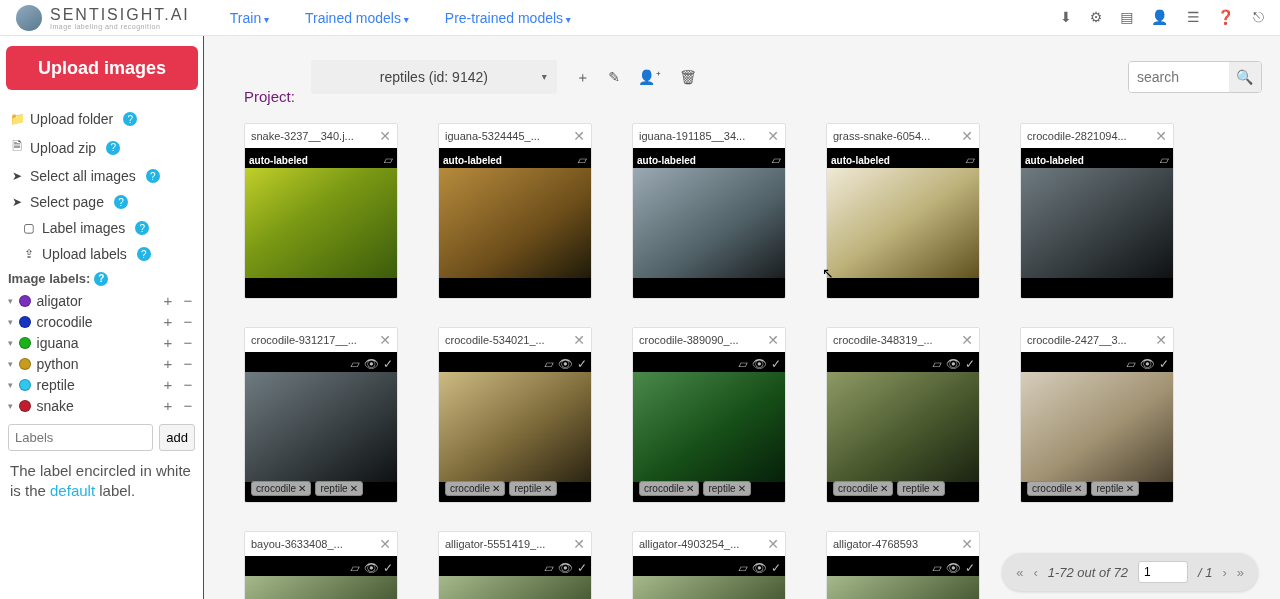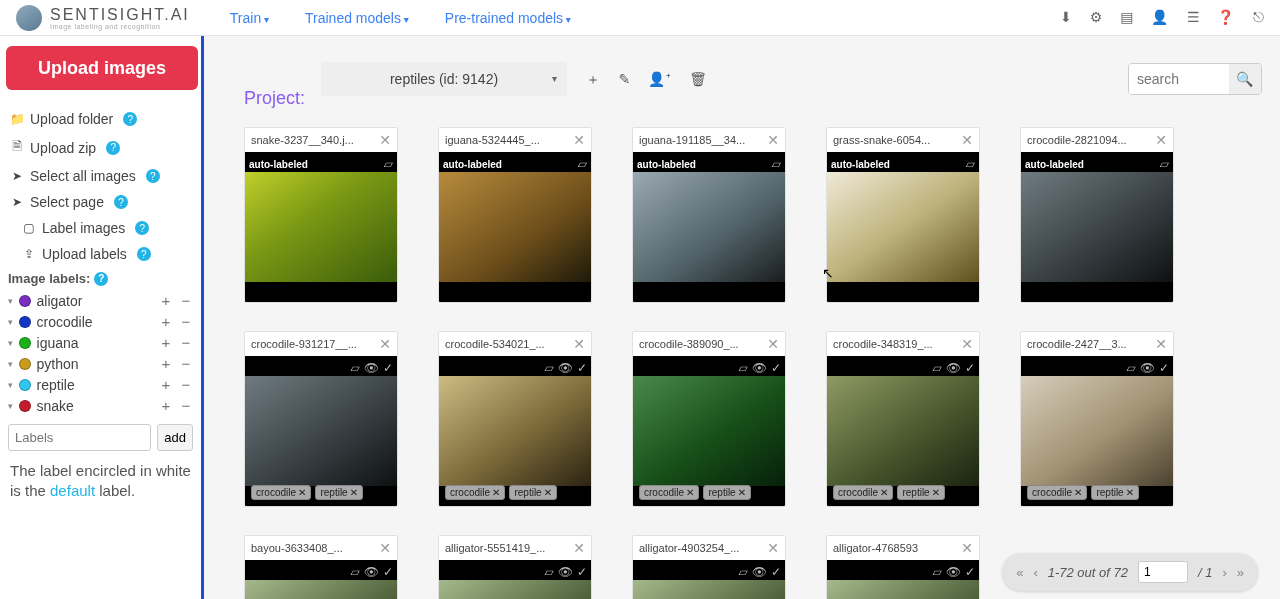--- a/index.html
+++ b/index.html
@@ -14,21 +14,21 @@
 .nav-menu { display: flex; gap: 36px; font-size: 14px; color: #3b82f6; }
 .nav-menu .nav-item { cursor: pointer; }
 .caret::after { content: " ▾"; font-size: 10px; }
 .topnav .spacer { flex: 1; }
 .top-icons { display: flex; gap: 18px; color: #666; font-size: 14px; }
 .top-icons span { cursor: pointer; }
 
 .main { display: flex; height: calc(100% - 36px); }
 
 
-.sidebar { width: 204px; background: #fff; border-right: 3px solid #1d4ed8; padding: 10px 6px 6px 6px; overflow: hidden; }
+.sidebar { width: 204px; background: #fff; border-right: 1px solid #1d4ed8; padding: 10px 6px 6px 6px; overflow: hidden; }
 .upload-btn { background: #e6364d; color: #fff; width: 192px; height: 44px; border: none; border-radius: 6px; font-size: 18px; font-weight: 600; cursor: pointer; display: block; margin: 0 auto 16px auto; }
 .side-link { font-size: 14px; color: #444; padding: 5px 4px; display: flex; align-items: center; gap: 6px; cursor: pointer; }
 .side-link .glyph { width: 14px; text-align: center; font-size: 12px; }
 .help-dot { background: #22b4e6; color: #fff; font-size: 10px; width: 14px; height: 14px; border-radius: 50%; display: inline-flex; align-items: center; justify-content: center; margin-left: 4px; }
 .section-hdr { display: flex; align-items: center; justify-content: space-between; font-size: 17px; color: #555; padding: 10px 6px 6px 2px; }
 .section-hdr .toggler { font-size: 11px; color: #888; cursor: pointer; }
 .labels-title { font-size: 13px; font-weight: 600; color: #555; padding: 4px 2px; display: flex; align-items: center; }
 .label-row { display: flex; align-items: center; gap: 6px; padding: 2px 2px; font-size: 14px; }
 .label-row .tri { font-size: 9px; color: #888; cursor: pointer; }
 .label-row .swatch { width: 12px; height: 12px; border-radius: 50%; border: 1px solid rgba(0,0,0,.25); }
@@ -36,21 +36,21 @@
 .label-row .pm { color: #777; font-size: 15px; cursor: pointer; width: 14px; text-align: center; }
 .label-input-row { display: flex; gap: 6px; margin: 8px 2px; }
 .label-input-row input { flex: 1; min-width: 0; border: 1px solid #ccc; border-radius: 3px; padding: 5px 6px; font-size: 13px; }
 .label-input-row .add-btn { border: 1px solid #ccc; background: #f4f4f4; border-radius: 3px; padding: 5px 6px; font-size: 13px; cursor: pointer; }
 .hint { font-size: 15px; color: #555; padding: 2px 4px; line-height: 1.3; }
 .hint .dflt { color: #22b4e6; }
 
 
 .content { flex: 1; overflow-y: auto; padding: 12px 18px 80px 40px; position: relative; }
 .project-bar { display: flex; align-items: center; gap: 12px; margin-bottom: 18px; }
-.project-bar .lbl { font-size: 18px; color: #8b5cf6; margin-right: 4px; margin-top: 40px; }
+.project-bar .lbl { font-size: 15px; color: #701a75; margin-right: 4px; margin-top: 40px; }
 .project-select { background: #eee; border: none; border-radius: 3px; height: 34px; width: 246px; display: flex; align-items: center; justify-content: center; font-size: 14px; color: #444; position: relative; cursor: pointer; }
 .project-select::after { content: "▾"; position: absolute; right: 10px; font-size: 10px; color: #666; }
 .proj-icons span { margin: 0 7px; color: #555; font-size: 14px; cursor: pointer; }
 .project-bar .flex1 { flex:1; }
 .search-wrap { display: flex; border: 1px solid #ccc; border-radius: 4px; overflow: hidden; background: #fff; }
 .search-wrap input { border: none; padding: 7px 8px; font-size: 14px; width: 100px; outline: none; }
 .search-wrap button { background: #eee; border: none; width: 32px; cursor: pointer; font-size: 14px; }
 
 
 .grid { display: grid; grid-template-columns: repeat(5, 154px); column-gap: 40px; row-gap: 28px; }

